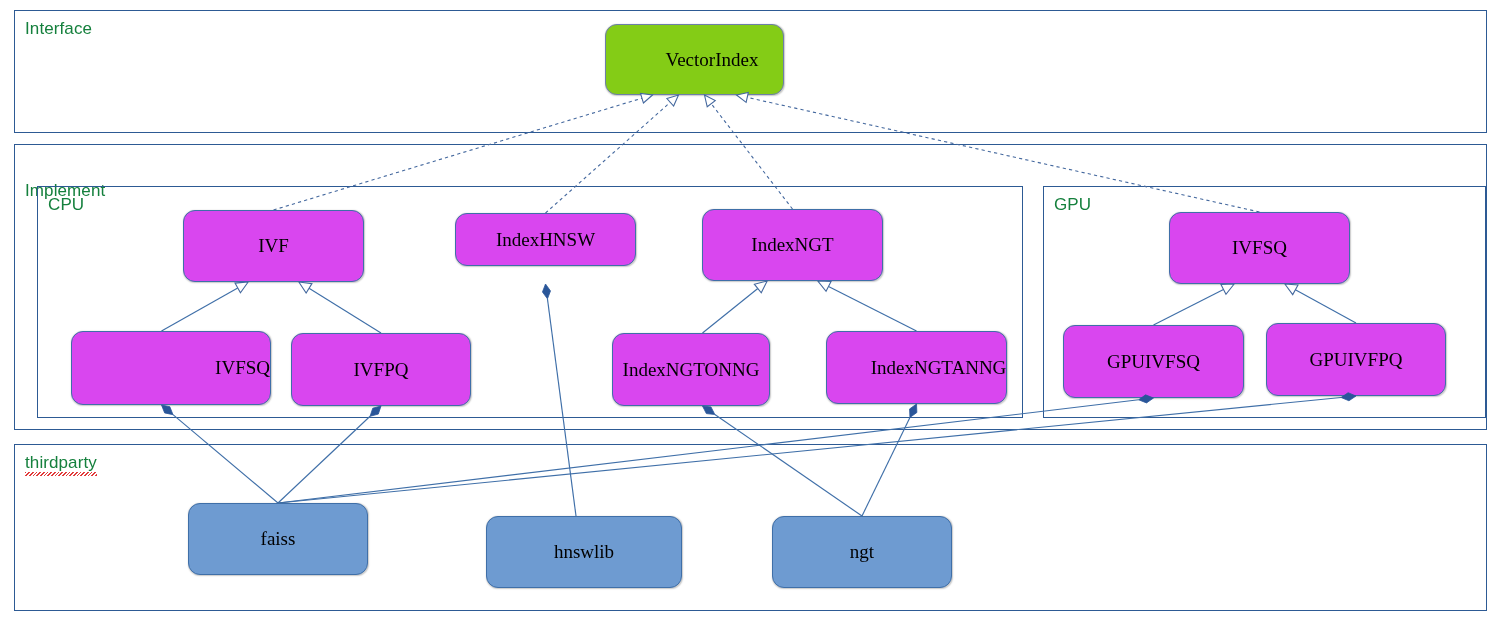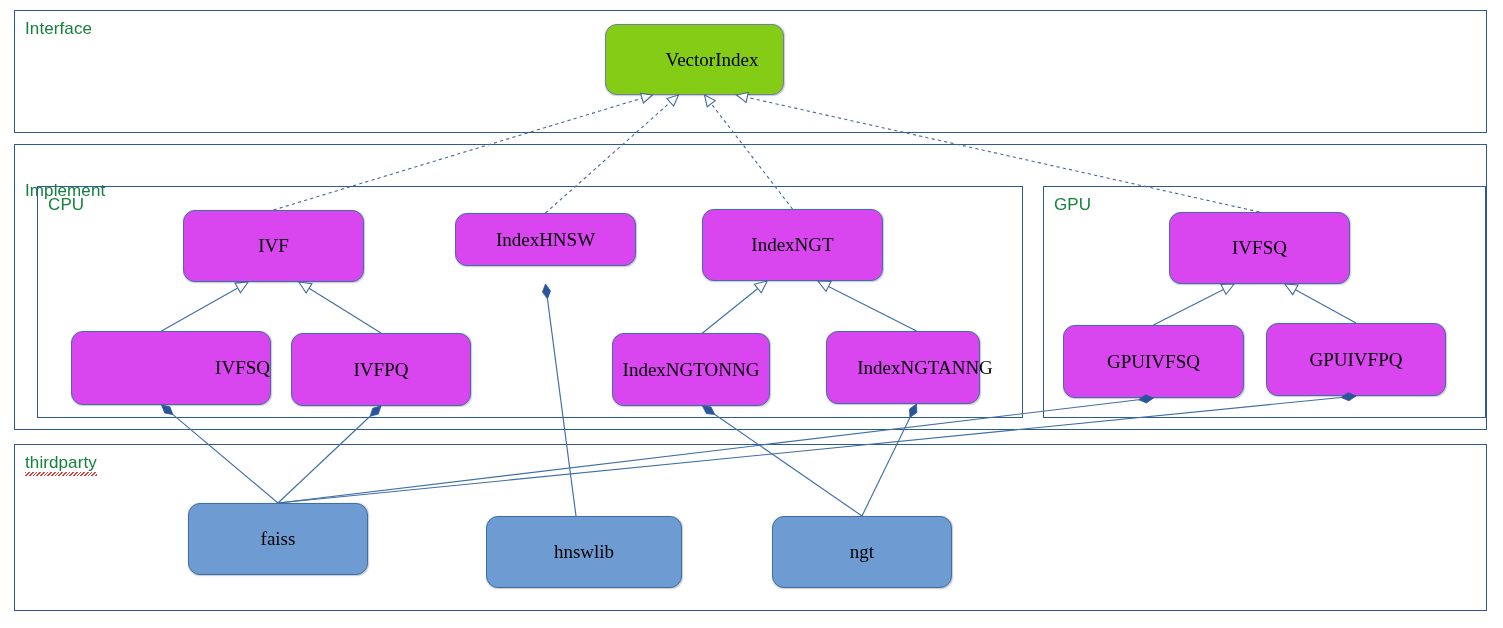--- a/index.html
+++ b/index.html
@@ -154,21 +154,21 @@
       </div>
       <div class="node green" style="left: 71px; top: 331px; width: 200px; height: 74px; justify-content: flex-end;">
         <span>IVFSQ</span>
       </div>
       <div class="node green" style="left: 291px; top: 333px; width: 180px; height: 73px;">
         <span>IVFPQ</span>
       </div>
       <div class="node green" style="left: 612px; top: 333px; width: 158px; height: 73px;">
         <span>IndexNGTONNG</span>
       </div>
-      <div class="node green" style="left: 826px; top: 331px; width: 154px; height: 73px; padding-left: 44px;">
+      <div class="node green" style="left: 826px; top: 331px; width: 181px; height: 73px; padding-left: 44px;">
         <span>IndexNGTANNG</span>
       </div>
       <div class="node green" style="left: 1169px; top: 212px; width: 181px; height: 72px;">
         <span>IVFSQ</span>
       </div>
       <div class="node green" style="left: 1063px; top: 325px; width: 181px; height: 73px;">
         <span>GPUIVFSQ</span>
       </div>
       <div class="node green" style="left: 1266px; top: 323px; width: 180px; height: 73px;">
         <span>GPUIVFPQ</span>

